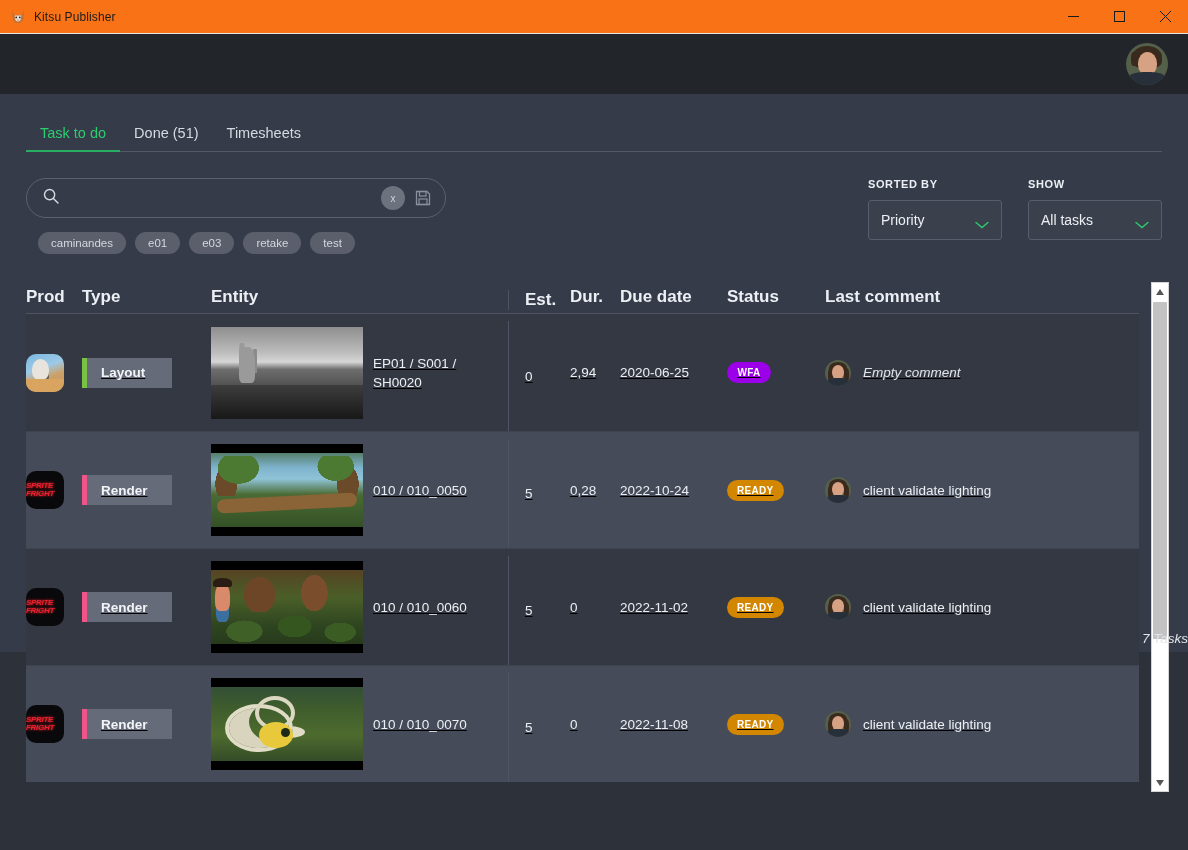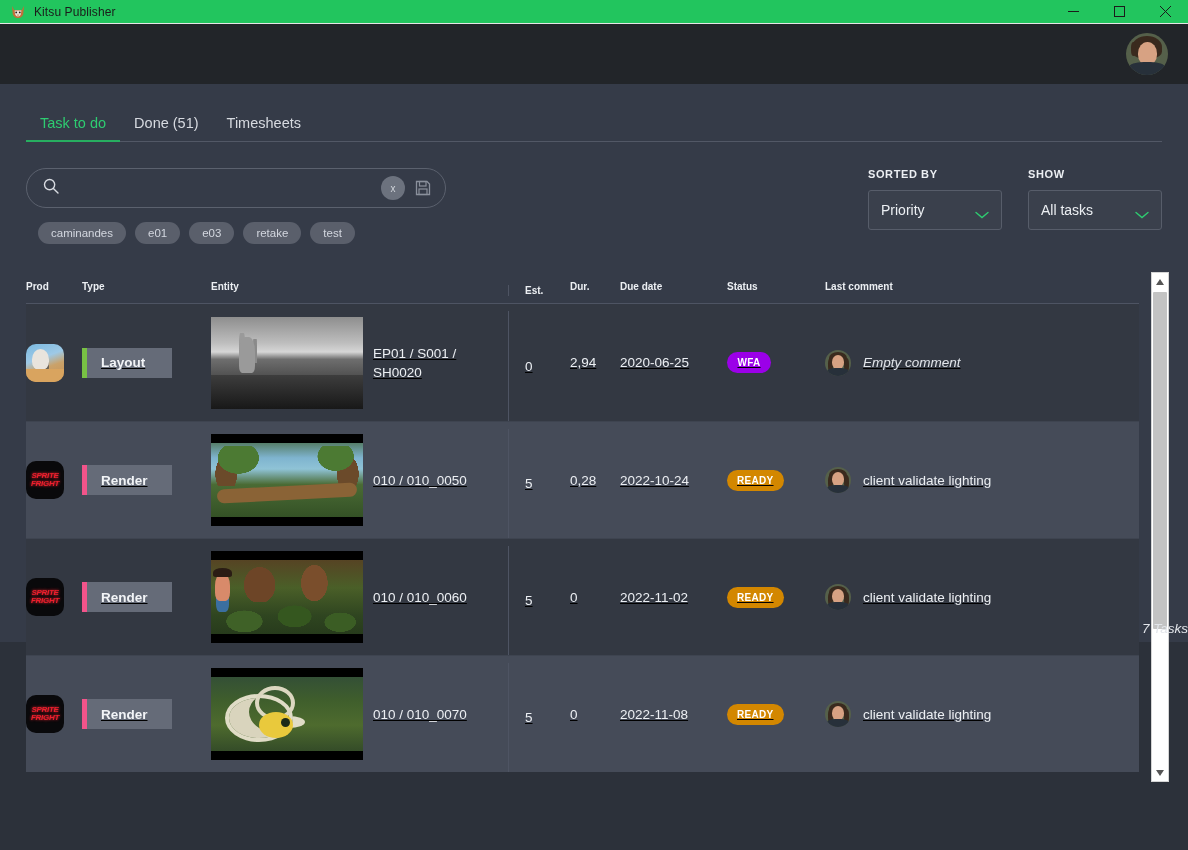--- a/index.html
+++ b/index.html
@@ -5,21 +5,21 @@
   * { box-sizing: border-box; margin: 0; padding: 0; }
   html, body {
     width: 1188px; height: 850px;
     font-family: "Liberation Sans", sans-serif;
     background: #2c313a;
     overflow: hidden;
   }
 
   
   #titlebar {
-    height: 24px; background: #22c55e;
+    height: 34px; background: #f97316;
     display: flex; align-items: center;
     border-bottom: 1px solid #e6e6e6;
   }
   #app-icon { width: 16px; height: 16px; margin: 0 8px 0 10px; position: relative; flex: none; }
   #app-title { font-size: 12px; color: #1b1b1b; letter-spacing: .1px; }
   #winbtns { margin-left: auto; display: flex; height: 30px; }
   .winbtn {
     width: 46px; height: 30px; display: flex; align-items: center; justify-content: center;
     color: #1b1b1b;
   }
@@ -90,21 +90,21 @@
     color: #eceff3; font-size: 14px; background: #3a404c;
   }
   .selvalue { flex: 1; }
   .chev { color: #2ecc71; width: 14px; height: 8px; flex: none; }
 
   
   #tablewrap { margin-top: 26px; position: relative; height: 512px; }
   #thead {
     display: flex; align-items: center; height: 34px;
     border-bottom: 1px solid #4e5463; color: #eceff3;
-    font-size: 10px; font-weight: bold; width: 1113px;
+    font-size: 17px; font-weight: bold; width: 1113px;
   }
   #tbody { width: 1113px; height: 478px; overflow: hidden; text-decoration: underline; }
   .row { display: flex; align-items: stretch; height: 117px; }
   .row.dark  { background: #333842; }
   .row.light { background: #454b58; }
   .row + .row { border-top: 1px solid #3e4450; }
 
   .c-prod   { width: 56px; display:flex; align-items:center; justify-content:flex-start; padding-left: 0; }
   .c-type   { width: 129px; display:flex; align-items:center; }
   .c-entity { width: 297px; display:flex; align-items:center; gap: 0; }
@@ -127,21 +127,21 @@
     border-radius:55% 55% 45% 45%; background:#e8e4dd;
     box-shadow: 2px 6px 0 -2px #6b6256;
   }
   .cam-av::after {
     content:""; position:absolute; left:0; bottom:0; width:100%; height:13px;
     background:#d9a45f;
   }
   .sf-av { background:#09090b; }
   .sf-av .sf-text {
     position:absolute; inset:0; display:flex; flex-direction:column;
-    align-items:center; justify-content:center; color:#ee1f2d;
+    justify-content:center; color:#ee1f2d;
     font-size:8px; font-weight:bold; font-style:italic; line-height:8px;
     text-shadow: 0 0 3px #ff2a36; letter-spacing:-.3px;
   }
 
   .type-badge {
     display: flex; align-items: center; height: 30px; background: #656b78;
     min-width: 90px;
   }
   .type-bar { width: 5px; height: 30px; flex: none; }
   .type-label {

